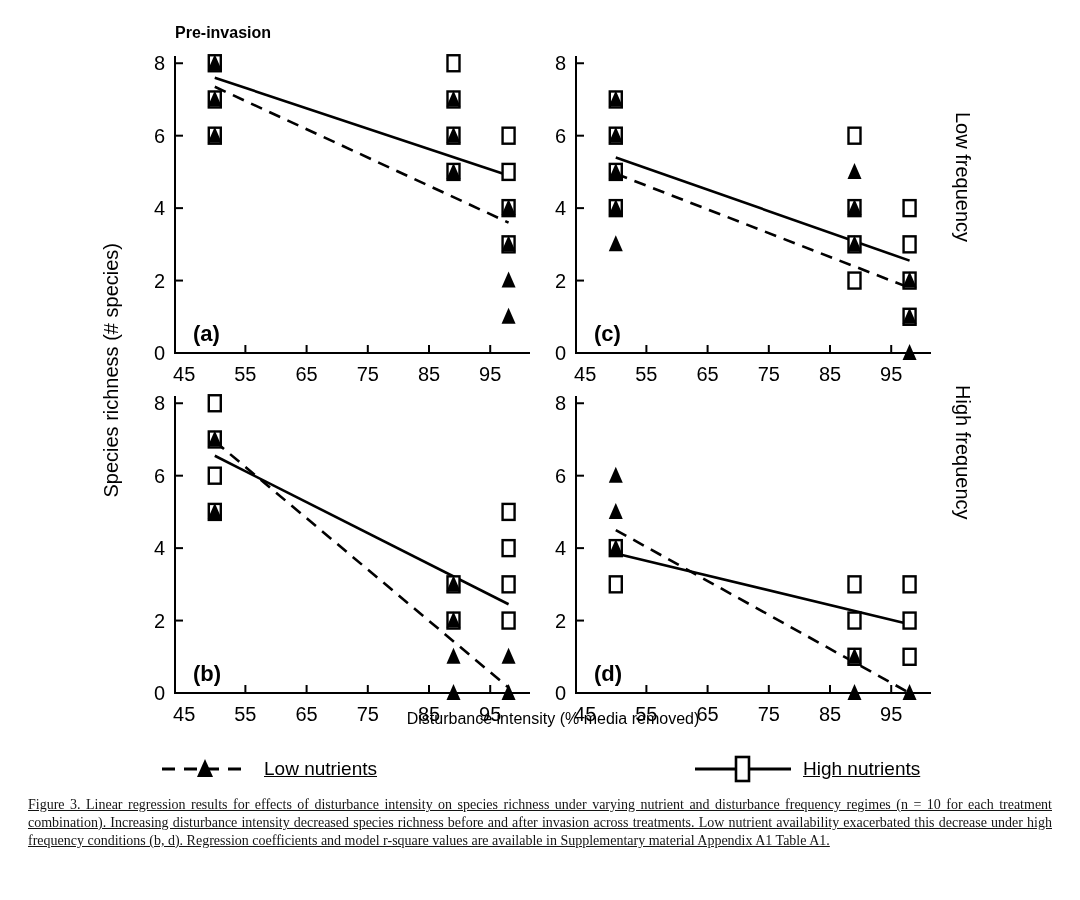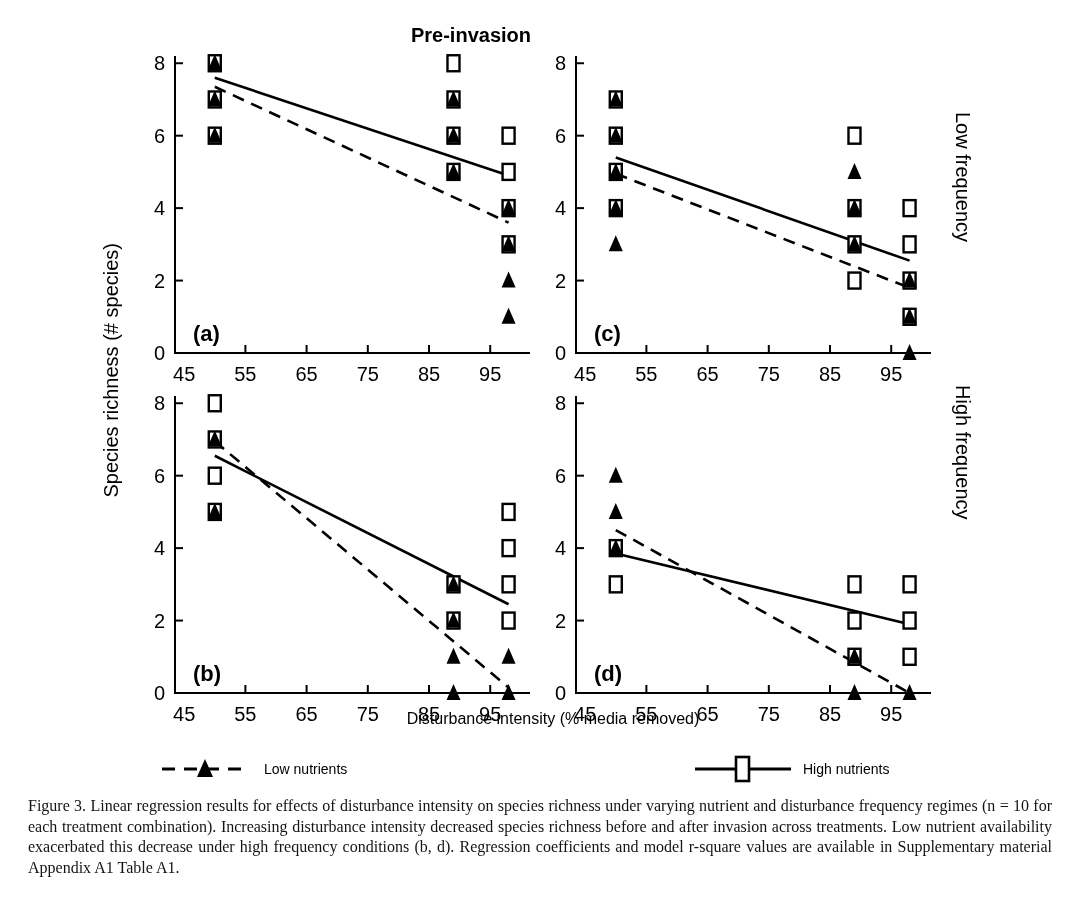--- a/index.html
+++ b/index.html
@@ -1,36 +1,36 @@
 <!DOCTYPE html>
 <html><head>
 <meta charset="utf-8">
 <style>
   html,body{margin:0;padding:0;background:#fff;}
   body{width:1080px;height:900px;font-family:"Liberation Sans",sans-serif;color:#000;overflow:hidden;}
   .fig{position:relative;width:1080px;height:900px;background:#fff;}
-  .col-title{position:absolute;font-size:20px;font-weight:bold;text-align:right;}
+  .col-title{position:absolute;font-size:16px;font-weight:bold;text-align:left;}
   #t-pre{left:175px;top:24px;width:356px;}
   #t-post{left:576px;top:24px;width:356px;}
   svg.panel{position:absolute;width:400px;height:345px;}
   #p-a{left:135px;top:48px;}
   #p-c{left:536px;top:48px;}
   #p-b{left:135px;top:388px;}
   #p-d{left:536px;top:388px;}
   svg text{font-family:"Liberation Sans",sans-serif;fill:#000;}
   .ylab{position:absolute;left:100px;top:243px;writing-mode:vertical-rl;transform:rotate(180deg);font-size:20px;white-space:nowrap;}
   .rowlab{position:absolute;left:951px;writing-mode:vertical-rl;font-size:20px;white-space:nowrap;}
   #r-low{top:112px;}
   #r-high{top:385px;}
   .xlab{position:absolute;left:175px;top:710px;width:756px;text-align:center;font-size:16px;}
   .leg{position:absolute;top:752px;display:flex;align-items:center;gap:12px;}
   #leg-low{left:160px;}
   #leg-high{left:695px;}
-  .leg span{font-size:14px;}
-  .caption{position:absolute;left:28px;top:796px;width:1024px;font-family:"Liberation Serif",serif;font-size:16px;line-height:1.29;text-align:justify;color:#141414;}
+  .leg span{font-size:19px;text-decoration:underline;}
+  .caption{position:absolute;left:28px;top:796px;width:1024px;font-family:"Liberation Serif",serif;font-size:14px;line-height:1.29;text-align:justify;color:#141414;text-decoration:underline;}
 </style>
 </head>
 <body>
 
 <div class="fig">
 
   <div class="col-title" id="t-pre">Pre-invasion</div>
 
   <div class="ylab">Species richness (# species)</div>
 

